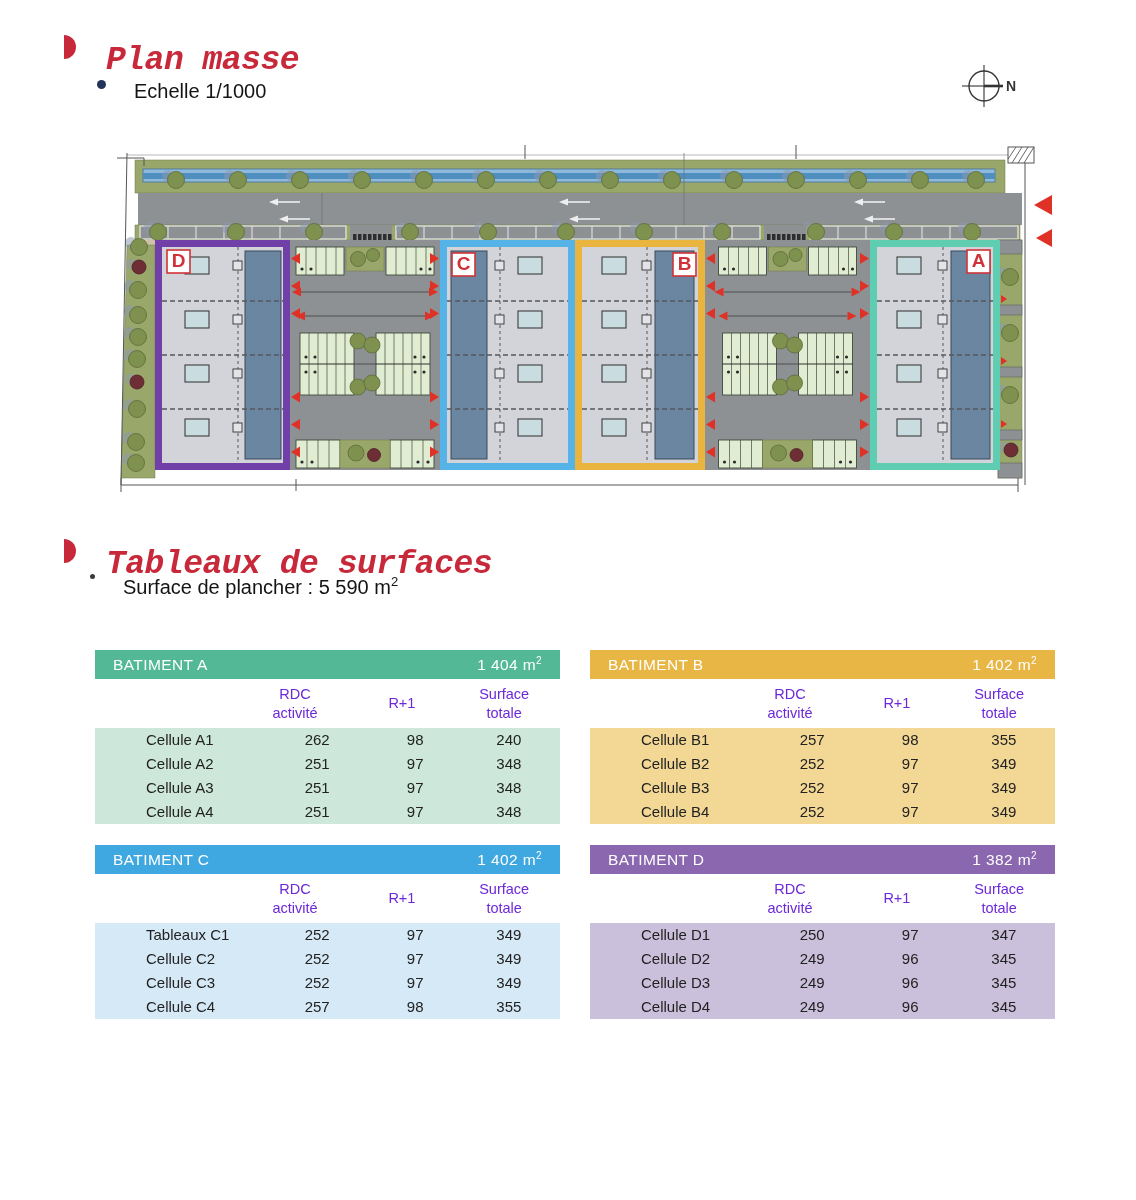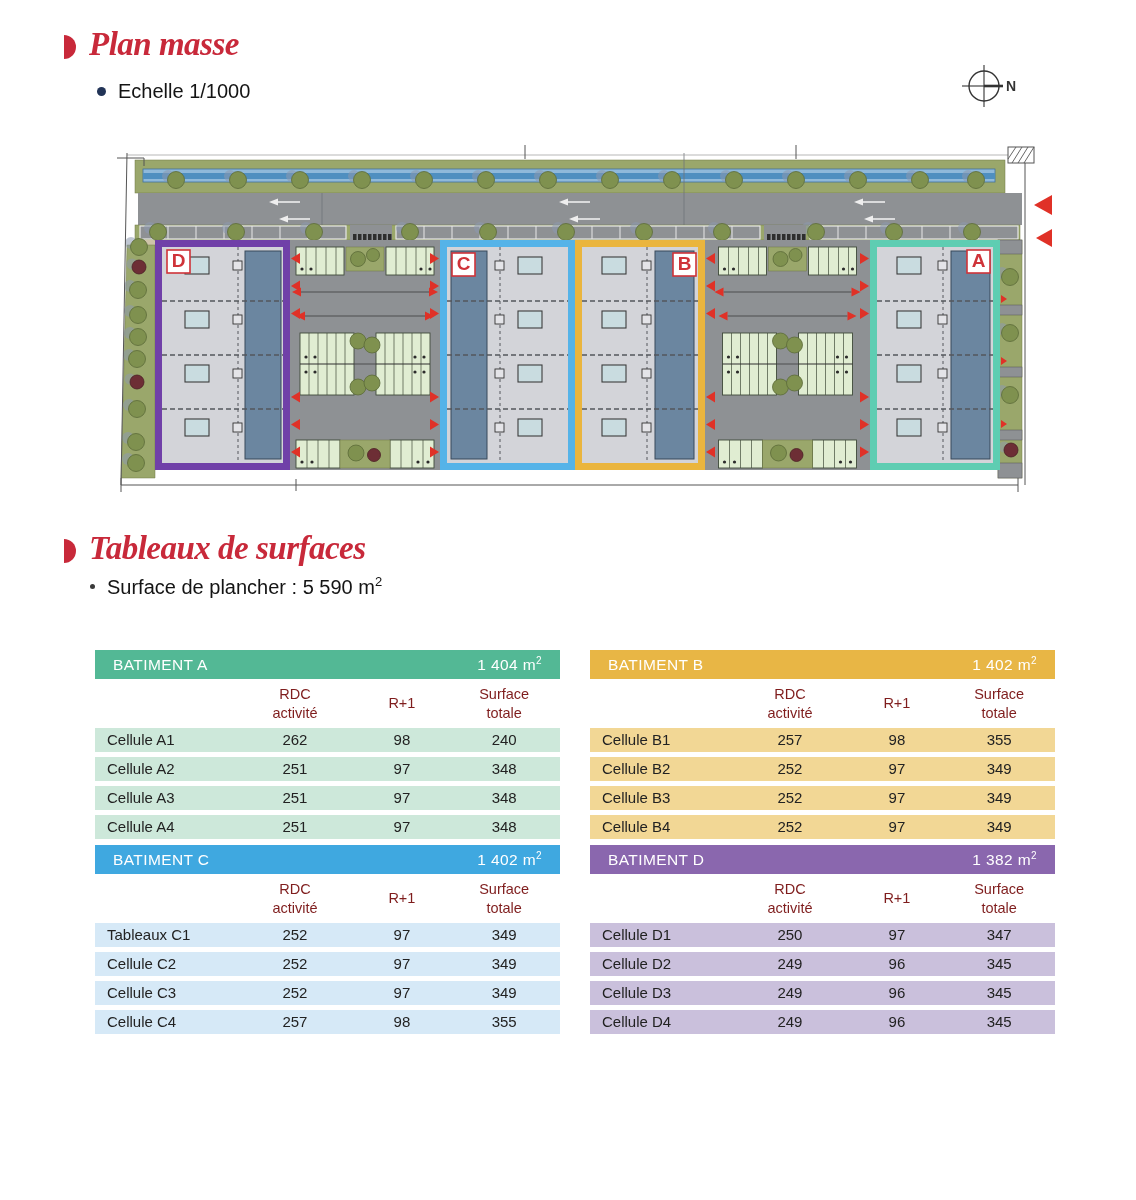--- a/index.html
+++ b/index.html
@@ -2,23 +2,23 @@
 <html><head>
 <meta charset="utf-8">
 <style>
   html,body{margin:0;padding:0;background:#fff;}
   .page{position:relative;width:1136px;height:1200px;background:#ffffff;overflow:hidden;
         font-family:"Liberation Sans",sans-serif;color:#111;}
 
   
   .sec{position:absolute;display:flex;align-items:flex-start;gap:13px;}
   .halfdisc{width:12px;height:24px;background:#c8293a;border-radius:0 12px 12px 0;margin-top:9px;flex:0 0 auto;}
-  .sec h1{margin:0;font-family:Liberation Serif, serif;font-style:italic;font-weight:bold;
+  .sec h1{margin:17px;font-family:Liberation Mono, monospace;font-style:italic;font-weight:bold;
           font-size:33px;line-height:1.1;color:#c8293a;letter-spacing:-0.5px;}
-  .subrow{position:absolute;display:flex;align-items:center;gap:12px;font-size:20px;color:#141414;}
+  .subrow{position:absolute;display:flex;align-items:flex-start;gap:28px;font-size:20px;color:#141414;}
   .dot-navy{width:9px;height:9px;border-radius:50%;background:#223457;flex:0 0 auto;}
   .dot-sm{width:5px;height:5px;border-radius:50%;background:#3a3a3a;flex:0 0 auto;}
   .subrow sup{font-size:13px;}
 
   
   .compass{position:absolute;left:960px;top:62px;}
 
   
   .plan{position:absolute;left:110px;top:145px;}
   .stall{fill:#e0edd2;stroke:#3f4a3a;stroke-width:0.9;}
@@ -43,23 +43,23 @@
   .warrow{stroke:#eeeeee;stroke-width:1.6;}
   .warrowhead{fill:#eeeeee;}
 
   
   .stable{position:absolute;width:465px;font-size:15px;}
   .thead{height:29px;display:flex;align-items:center;justify-content:space-between;
          padding:0 18px;box-sizing:border-box;background:var(--hdr);color:#fff;
          font-size:15.5px;letter-spacing:0.4px;}
   .thead sup{font-size:10px;}
   .cols,.trow{display:grid;grid-template-columns:30% 26% 20% 24%;align-items:center;}
-  .cols{padding:6px 0 5px;line-height:1.3;font-size:14.5px;color:#7f1d1d;}
+  .cols{padding:6px 0 5px;line-height:1.3;font-size:14.5px;color:#6d28d9;}
   .cols span{text-align:center;white-space:pre-line;}
-  .trow{height:24px;background:var(--row);margin-bottom:5px;color:#222;}
+  .trow{height:24px;background:var(--row);color:#222;padding-left:39px;}
   .trow span{text-align:center;}
   .trow .c0,.cols .c0{text-align:left;padding-left:12px;}
 </style>
 </head>
 <body>
 
 <div class="page">
 
   <div class="sec" style="left:64px;top:26px;">
     <span class="halfdisc"></span>

